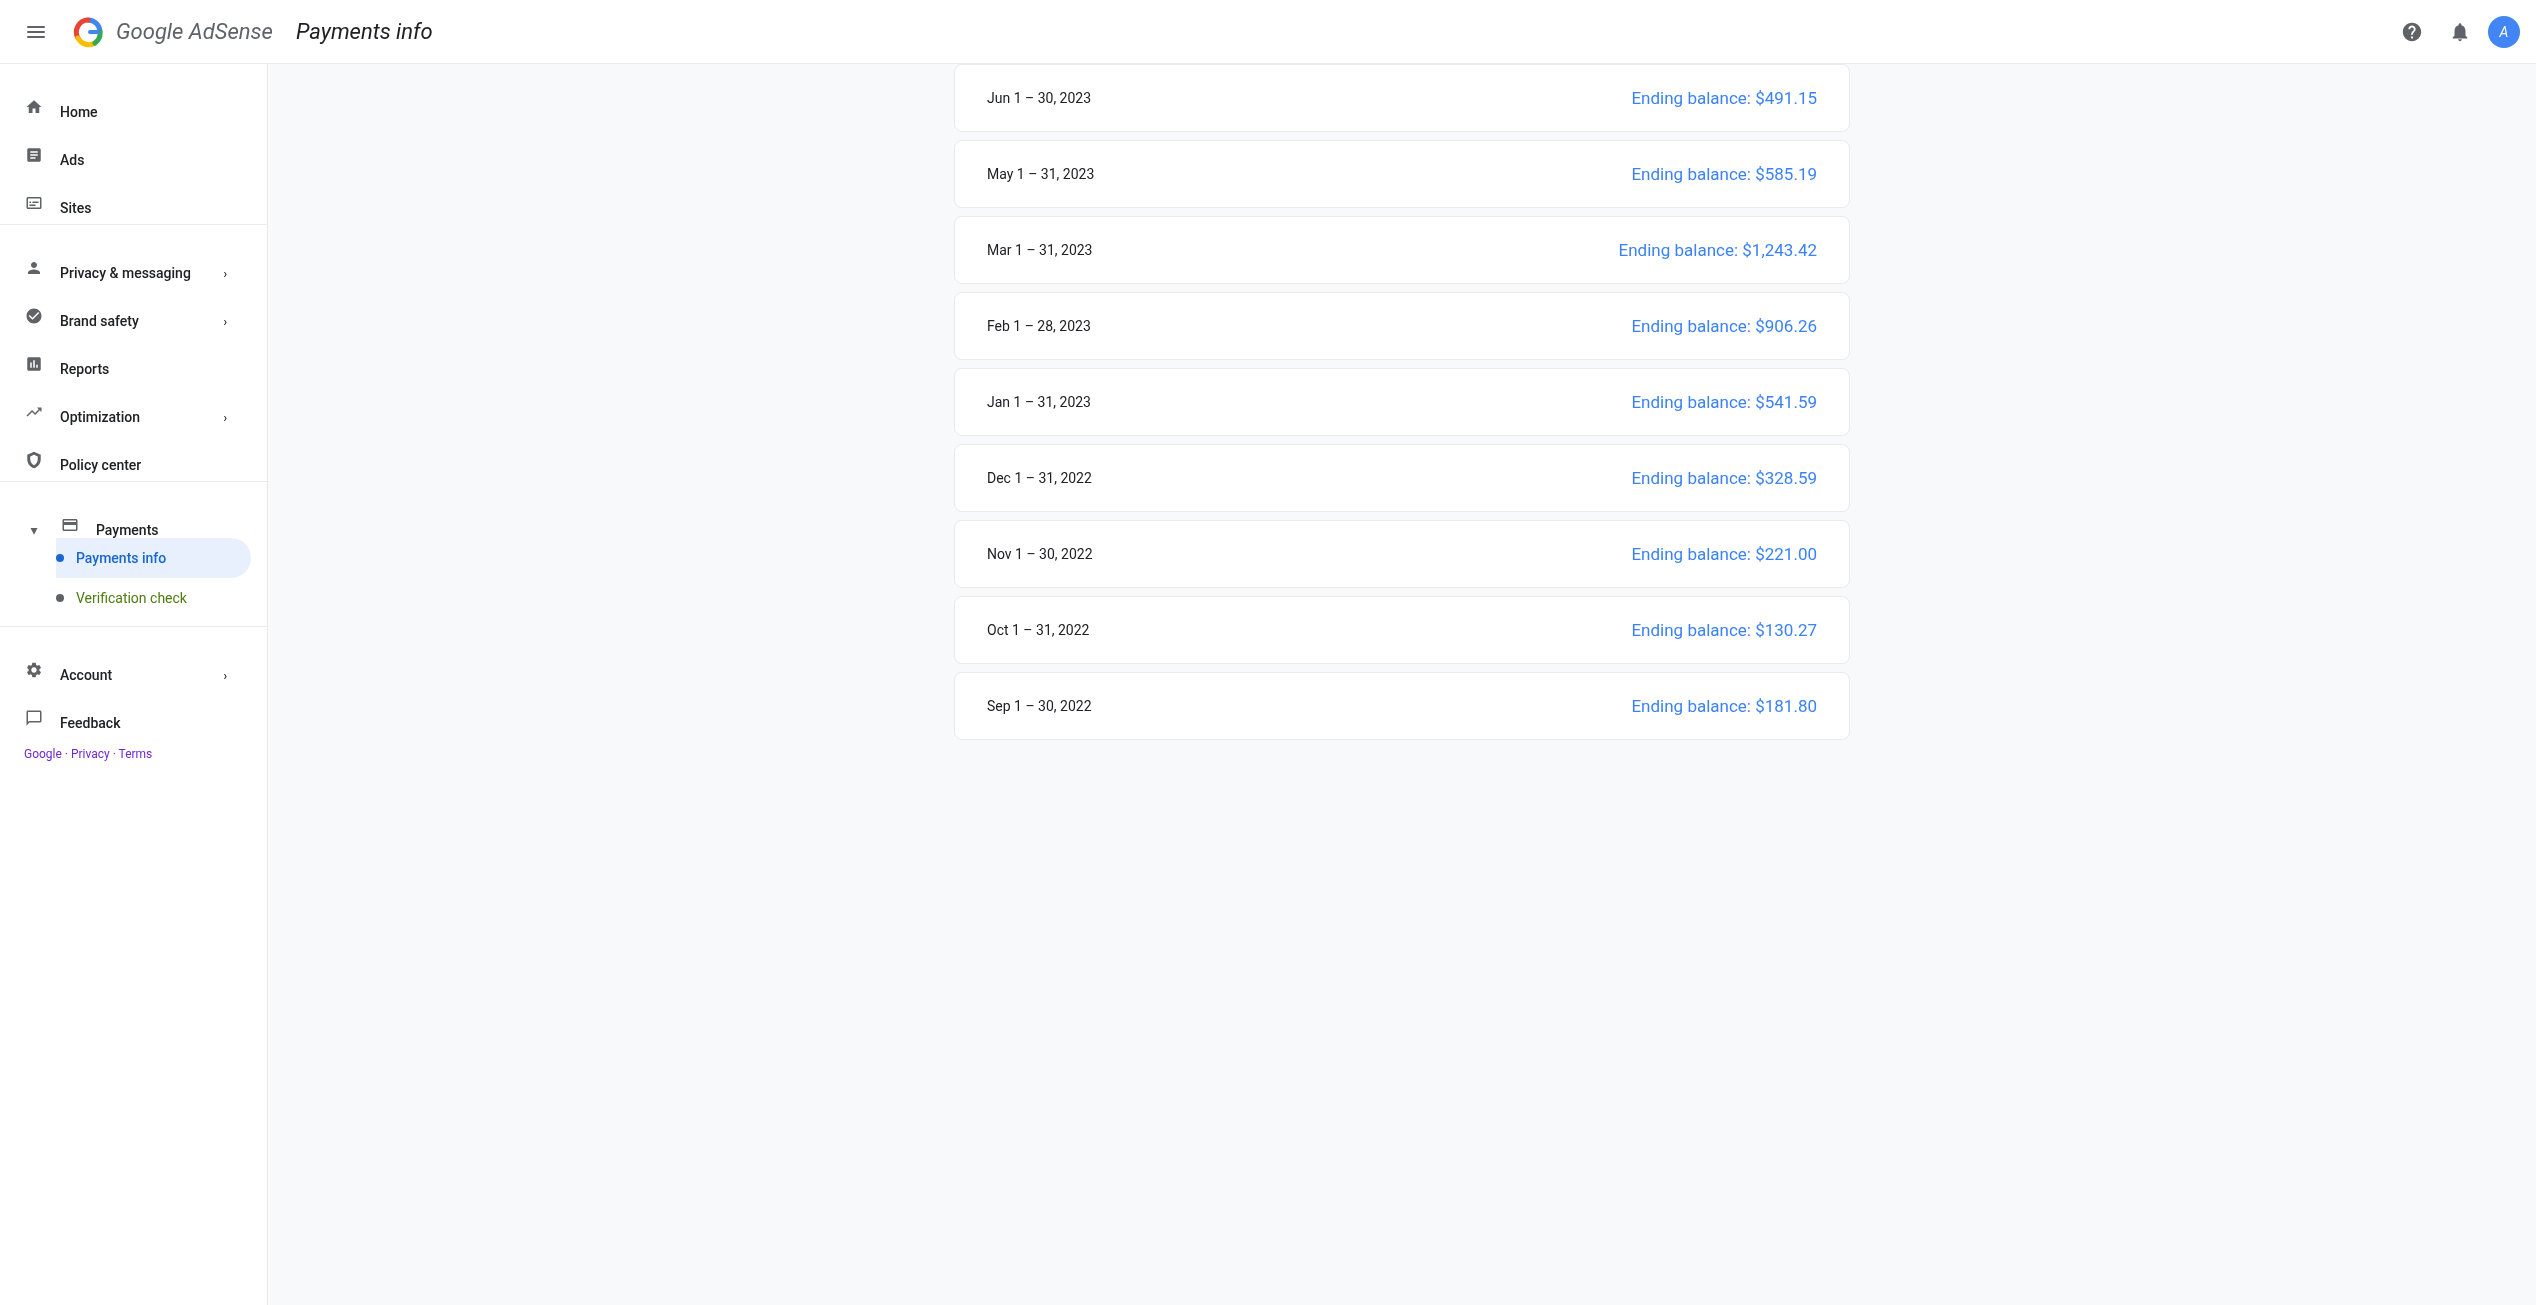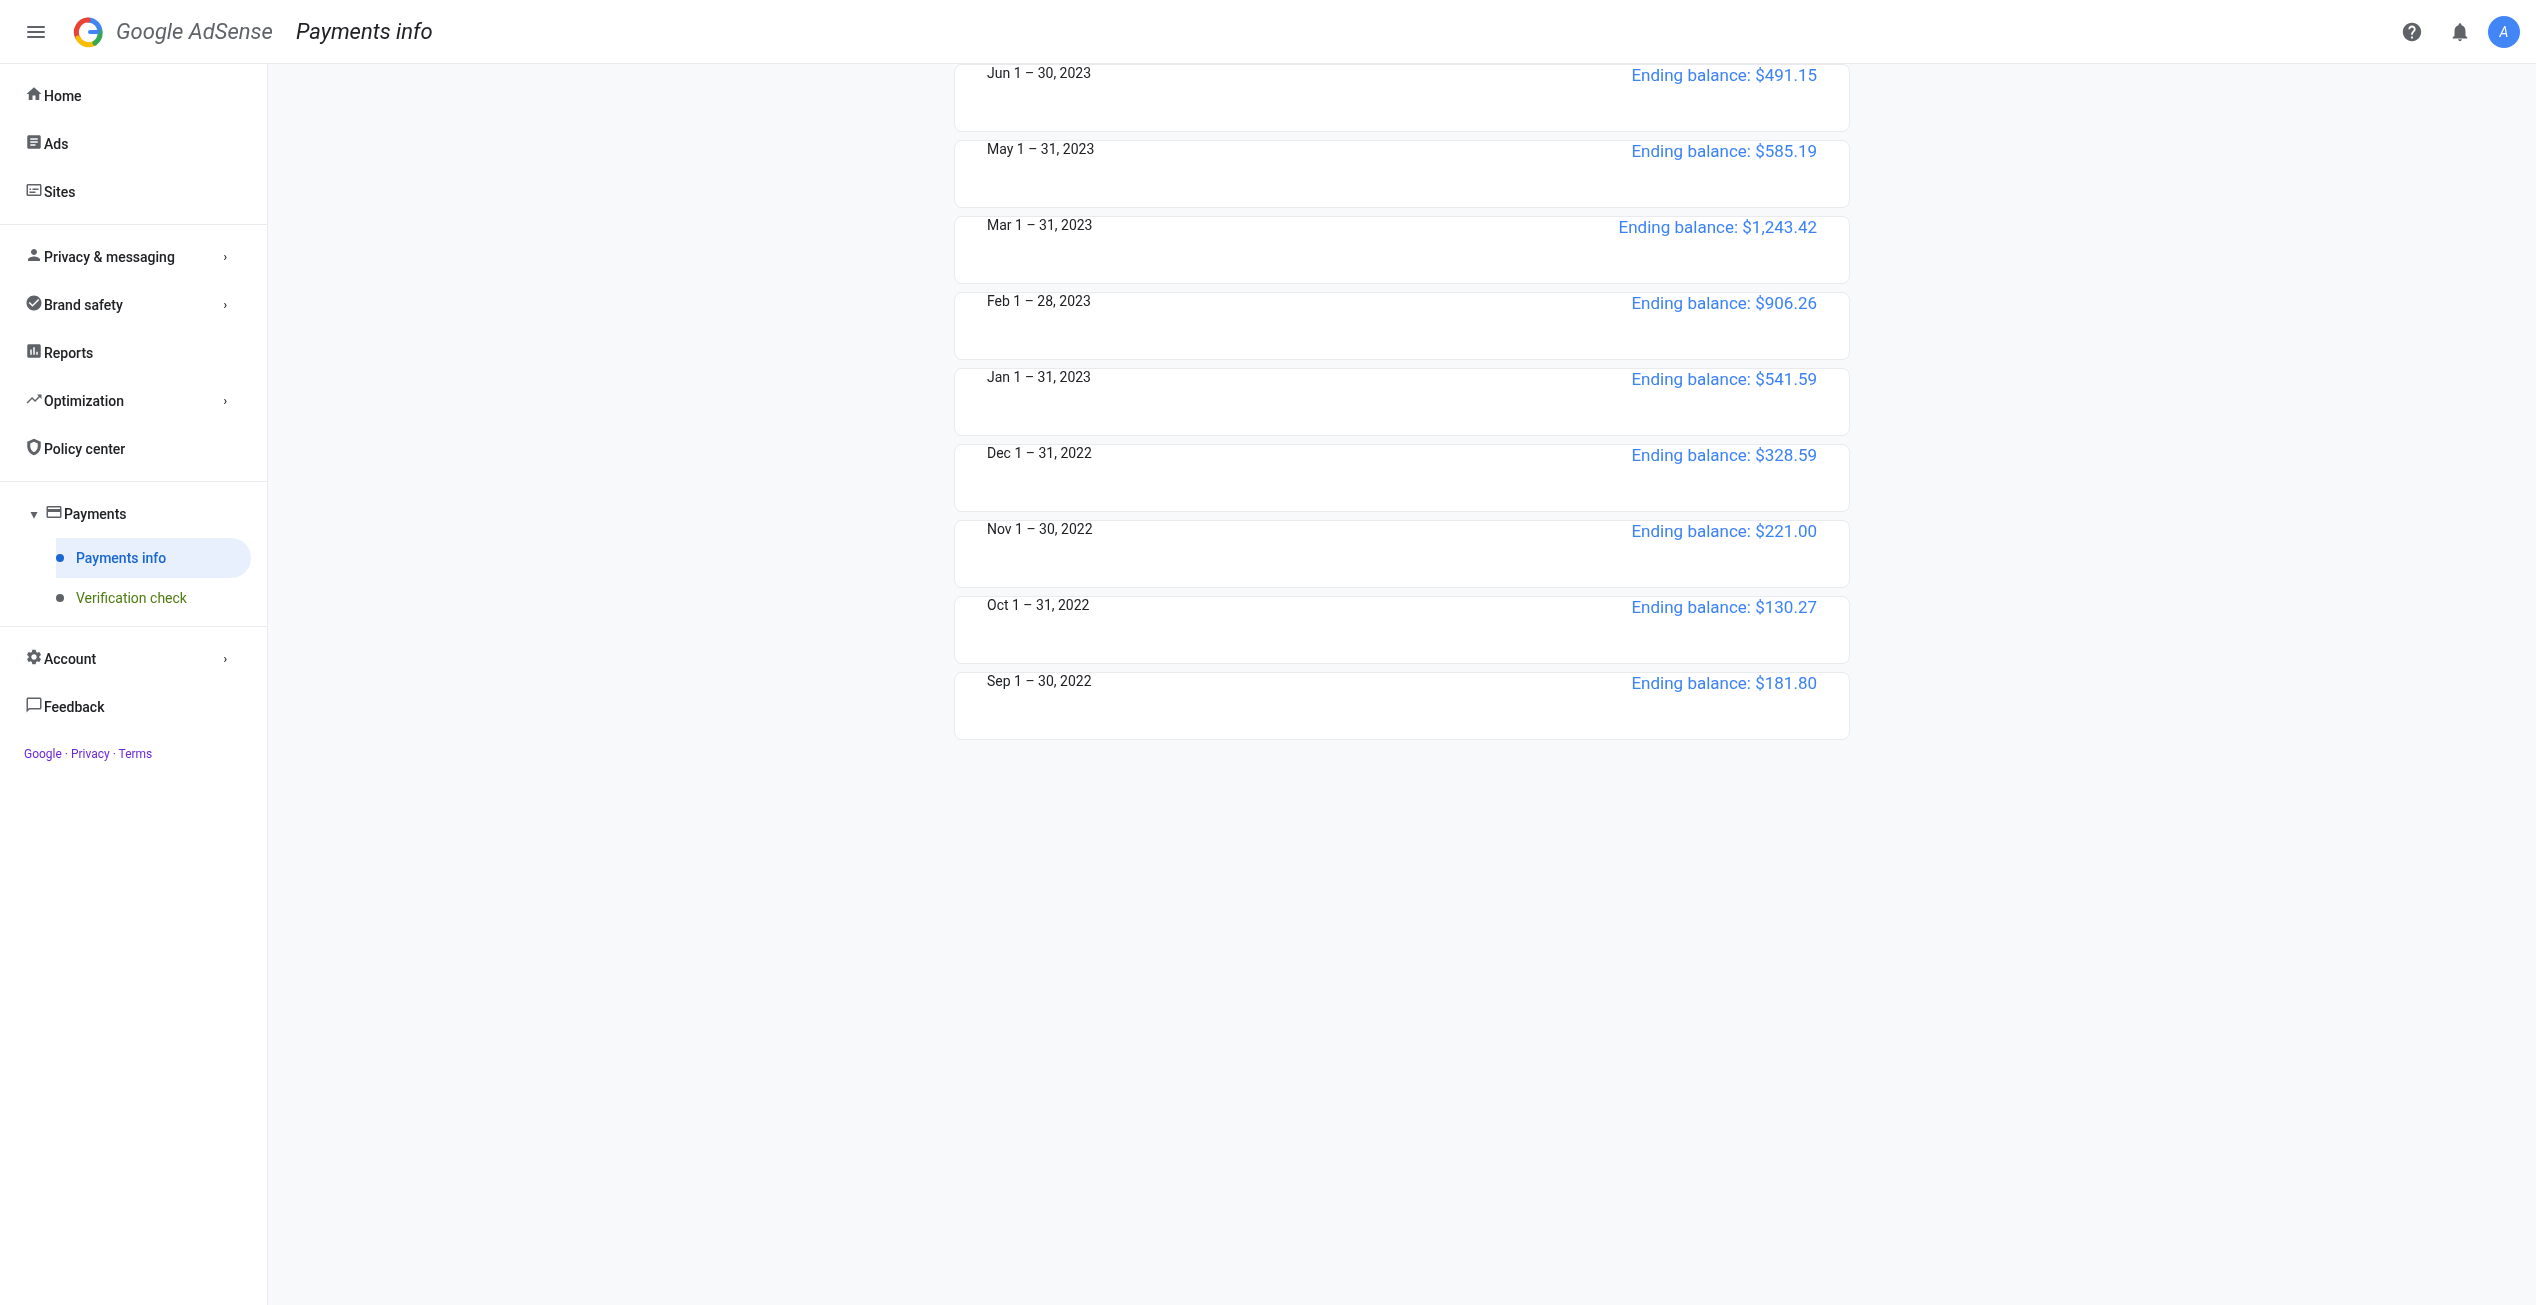--- a/index.html
+++ b/index.html
@@ -20,21 +20,21 @@
 
     
     .body-wrap { display: flex; flex: 1; overflow: hidden; }
 
     
     .sidebar {
       width: 268px; flex-shrink: 0; overflow-y: auto; padding: 8px 0;
       border-right: 1px solid #e8eaed;
     }
     .sidebar-item {
-      display: flex; align-items: center; padding: 0 24px;
+      display: flex; align-items: flex-end; gap: 16px; padding: 0 24px;
       height: 48px; cursor: pointer; border-radius: 0 24px 24px 0;
       margin-right: 16px; color: #202124; font-size: 14px; font-weight: 500;
       position: relative;
     }
     .sidebar-item .icon { font-size: 18px; color: #5f6368; flex-shrink: 0; width: 20px; text-align: center; }
     .sidebar-sub { padding-left: 56px; }
     .sidebar-sub-item {
       display: flex; align-items: center; gap: 12px; height: 40px;
       padding: 0 16px 0 0; cursor: pointer; border-radius: 0 24px 24px 0;
       margin-right: 16px; font-size: 14px; color: #4d7c0f;
@@ -45,21 +45,21 @@
     .sidebar-divider { height: 1px; background: #e8eaed; margin: 8px 0; }
     .chevron { font-size: 12px; margin-left: auto; }
 
     
     .main { flex: 1; overflow-y: auto; background: #f8f9fa; position: relative; }
     .main-inner { max-width: 960px; margin: 0 auto; padding: 0 32px 32px 32px; }
 
     
     .payment-row {
       background: #fff; border: 1px solid #e8eaed; border-radius: 8px;
-      margin-bottom: 8px; display: flex; align-items: flex-start;
+      margin-bottom: 8px; display: flex; align-items: center;
       padding: 0 32px; height: 68px; cursor: pointer;
     }
     .payment-date { font-size: 14px; color: #202124; }
     .payment-balance { margin-left: auto; font-size: 17px; color: #3b82f6; }
 
     
     .main::-webkit-scrollbar { width: 8px; }
     .main::-webkit-scrollbar-track { background: transparent; }
     .main::-webkit-scrollbar-thumb { background: #bdc1c6; border-radius: 4px; }
 

